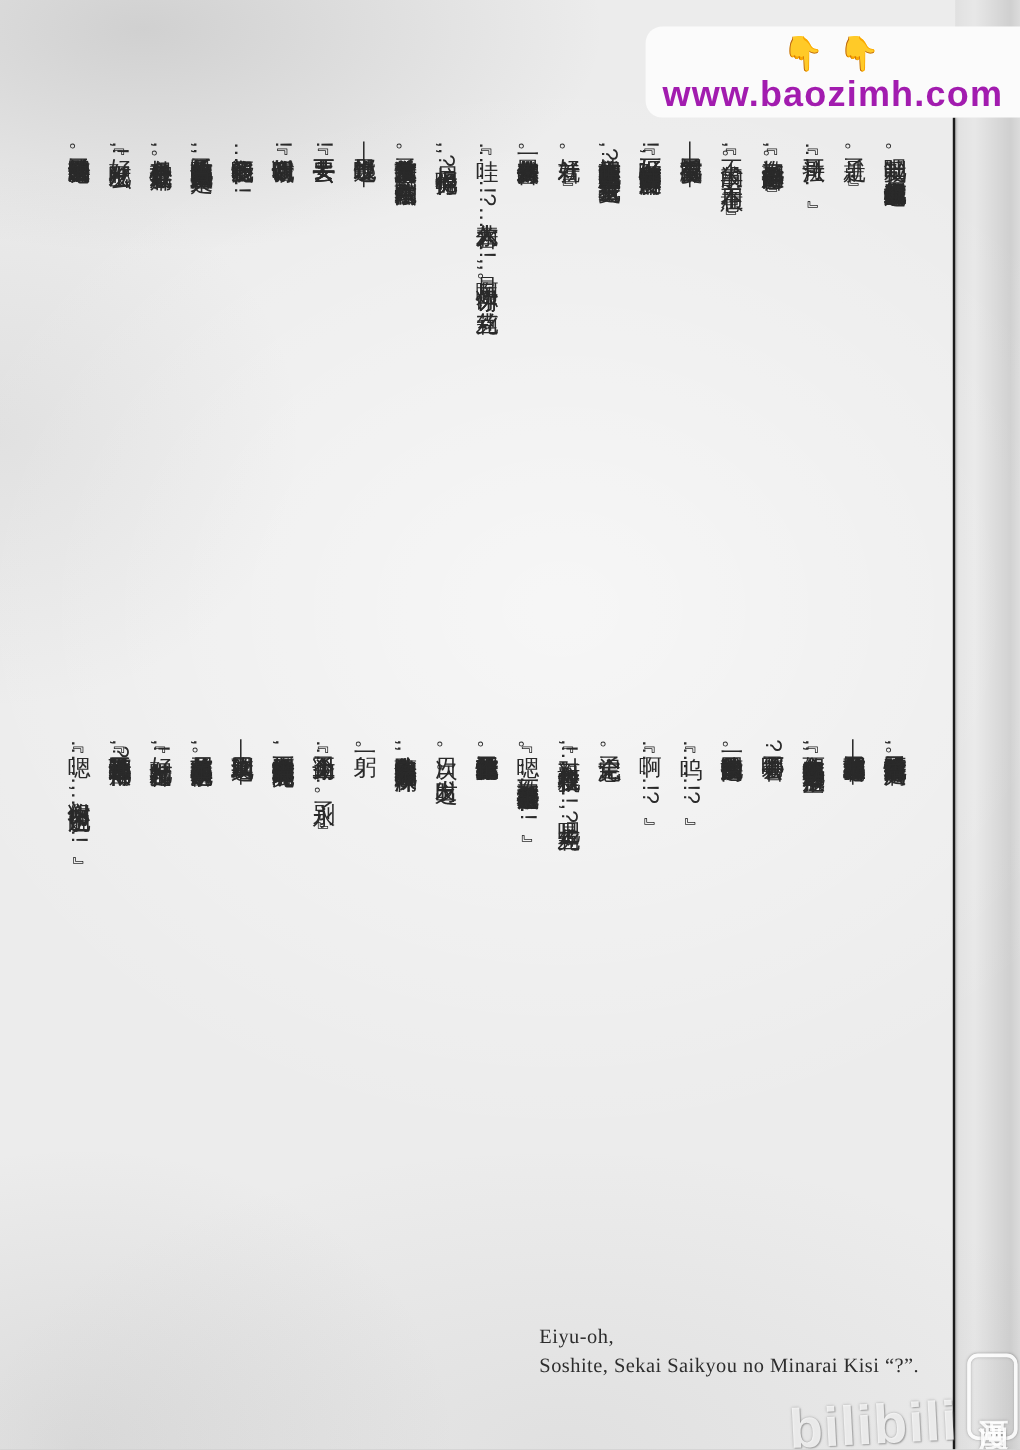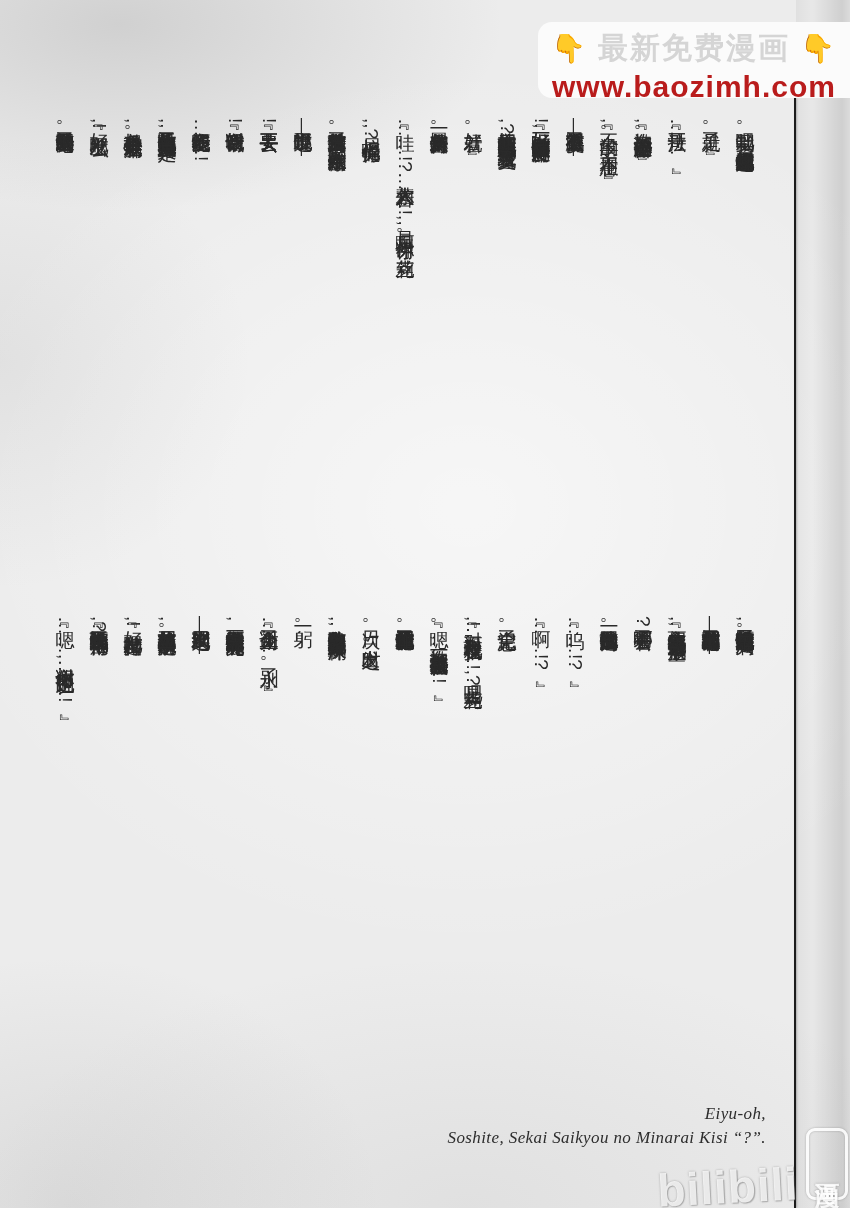--- a/index.html
+++ b/index.html
@@ -25,35 +25,35 @@
   }
   
   .banner{
     position:absolute;top:22px;left:538px;width:312px;height:76px;
     background:#fbfbfb;border-radius:14px 0 0 14px;overflow:hidden;
     display:flex;flex-direction:column;align-items:center;justify-content:flex-start;
   }
   .banner-row1{margin-top:6px;display:flex;align-items:center;gap:10px;
     font-size:30px;font-weight:bold;color:#d5d5d5;letter-spacing:2px;white-space:nowrap;}
   .hand{font-size:28px;color:#f5c542;}
-  .banner-row2{margin-top:1px;font-size:30px;font-weight:bold;color:#b91c1c;letter-spacing:1px;white-space:nowrap;}
+  .banner-row2{margin-top:1px;font-size:30px;font-weight:bold;color:#a21caf;letter-spacing:1px;white-space:nowrap;}
   
   .band{
     position:absolute;left:48px;width:714px;height:466px;
     writing-mode:vertical-rl;text-orientation:mixed;
     font-size:19px;line-height:34px;color:#2a2a2a;font-weight:500;
   }
   .band-top{top:118px;}
   .band-bottom{top:616px;}
   .col{white-space:nowrap;}
   
   .footer-title{
-    position:absolute;right:84px;top:1102px;text-align:right;
+    position:absolute;right:84px;top:1102px;
     font-family:"Liberation Serif","DejaVu Serif",serif;
-    font-size:17px;line-height:24px;color:#2d2d2d;letter-spacing:0.4px;font-style:italic;
+    font-size:17px;line-height:24px;color:#2d2d2d;letter-spacing:0.4px;
   }
   
   .logo{
     position:absolute;right:2px;bottom:0px;display:flex;align-items:flex-end;gap:8px;z-index:5;
   }
   .logo-word{
     font-weight:bold;font-size:46px;letter-spacing:1px;
     color:rgba(255,255,255,0.82);
     text-shadow:0 0 2px rgba(100,100,100,0.55), 1px 1px 1px rgba(90,90,90,0.35);
     transform:rotate(-3deg) translateY(6px);
@@ -74,21 +74,20 @@
 <body>
 
 <div class="page">
 
   <div class="edge-strip"></div>
   <div class="crease-line"></div>
 
   <div class="banner">
     <div class="banner-row1">
       <span class="hand">👇</span>
-      <span>最新免费漫画</span>
       <span class="hand">👇</span>
     </div>
     <div class="banner-row2">www.baozimh.com</div>
   </div>
 
   <div class="band band-top">
       <div class="col">受制裁吧。但这样也一样会给拉尼和克莉丝你们添麻烦</div>
       <div class="col">就是了。』</div>
       <div class="col">『拉法哥哥……』</div>
       <div class="col">『抱歉,提出了令你难言的问题。』</div>

